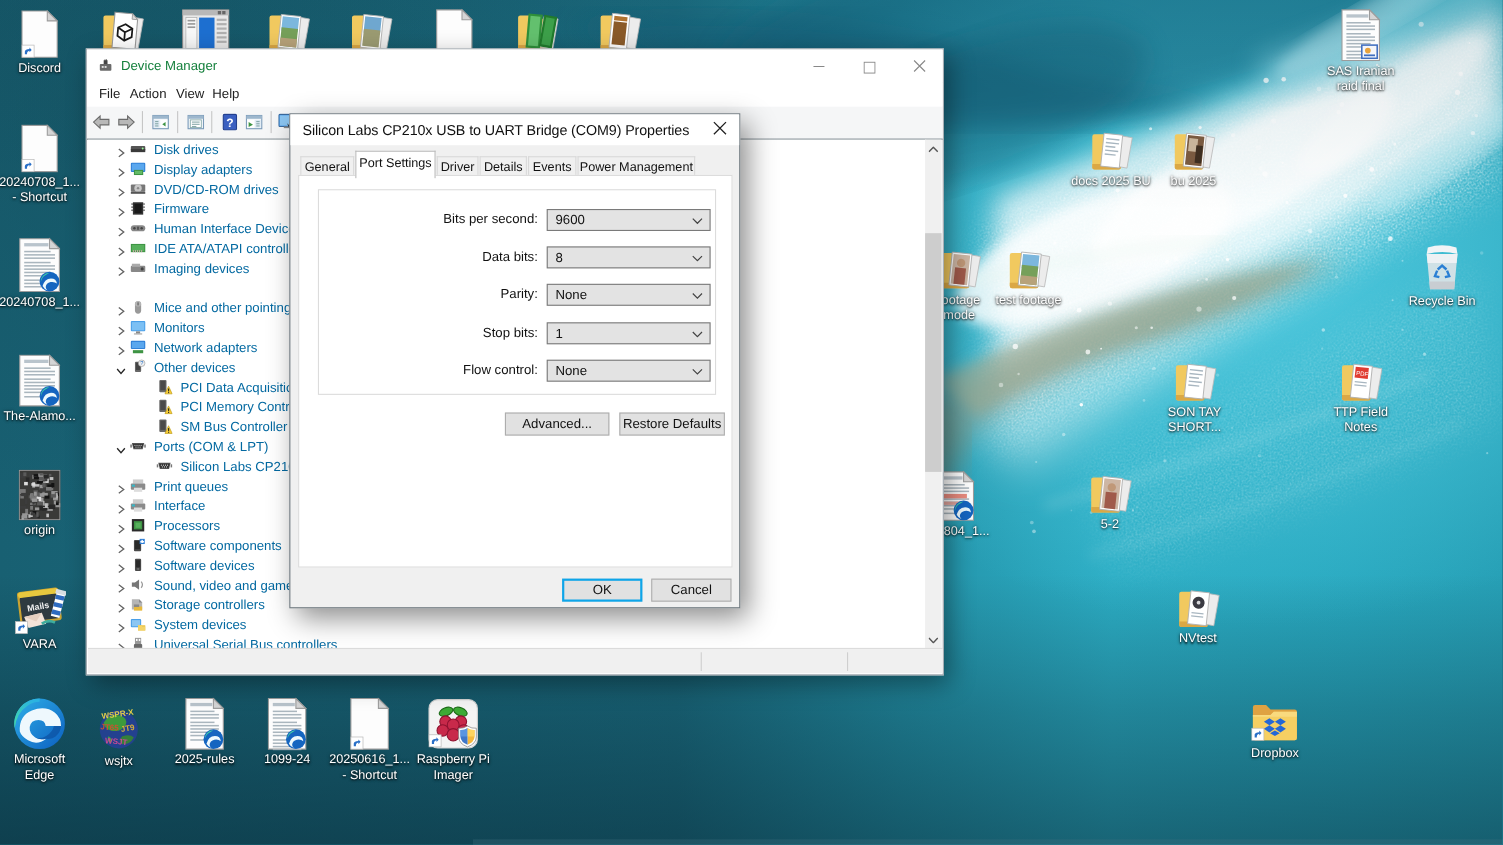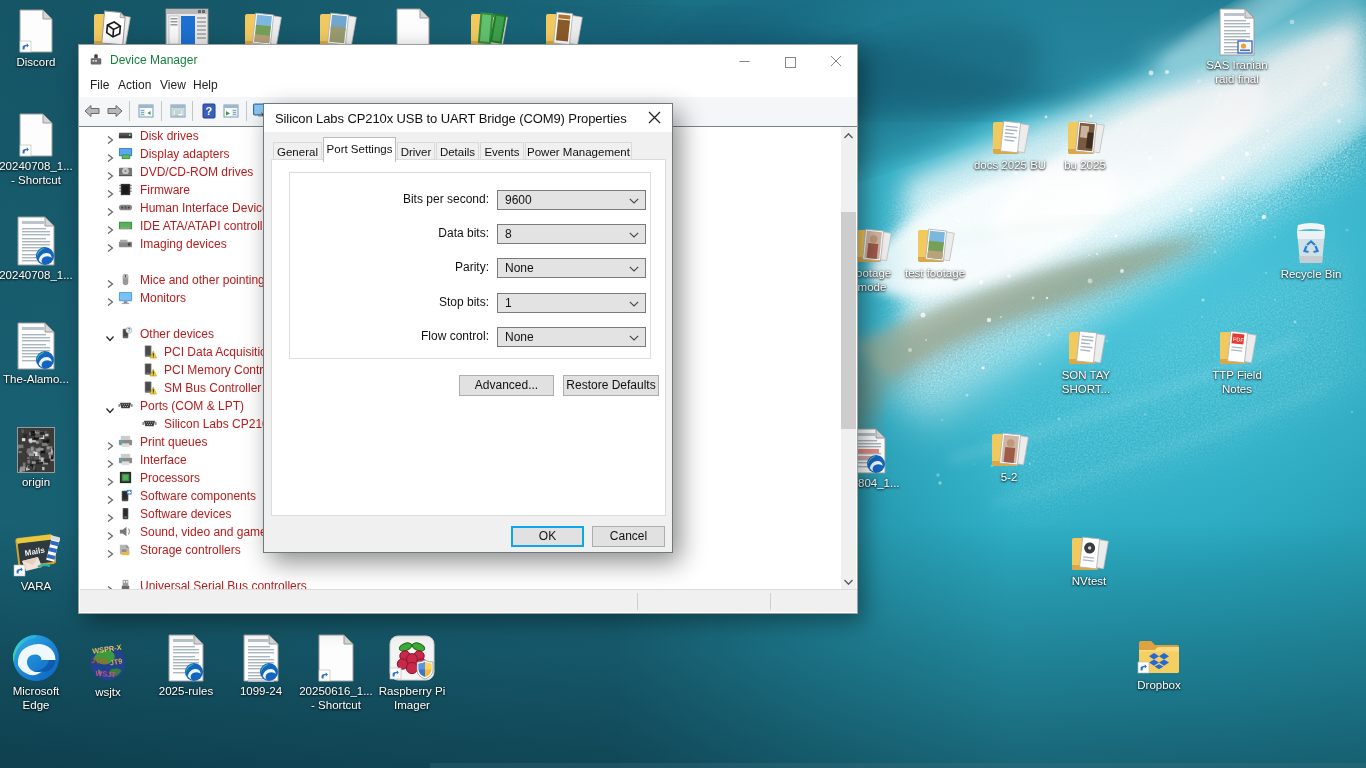--- a/index.html
+++ b/index.html
@@ -16,21 +16,21 @@
 .capbtn { position:absolute; }
 #dmmenu { position:absolute; left:0; top:30px; width:100%; height:22px; background:#fff; }
 .mi { position:absolute; top:3px; font-size:12px; color:#222; }
 #dmtoolbar { position:absolute; left:0; top:52px; width:100%; height:30px; background:#f5f6f7; border-bottom:1px solid #77838b; }
 .tbi { position:absolute; top:6px; }
 .tsep { position:absolute; top:4px; width:1px; height:20px; background:#c6c6c6; }
 #dmtree { position:absolute; left:1px; top:82px; width:762px; height:463px; background:#fff; overflow:hidden; }
 .trow { position:absolute; left:0; height:18px; width:100%; white-space:nowrap; }
 .tchev { position:absolute; top:4px; }
 .tico { position:absolute; top:1px; }
-.ttxt { position:absolute; top:0; font-size:12px; color:#b91c1c; }
+.ttxt { position:absolute; top:0; font-size:12px; color:#0369a1; }
 .trow { line-height:18px; }
 #dmscroll { position:absolute; right:1px; top:82px; width:15px; height:463px; background:#f0f0f0; }
 .sbtn { position:absolute; left:0; width:15px; height:17px; display:flex; align-items:center; justify-content:center; background:#f0f0f0; }
 #sthumb { position:absolute; left:0; top:85px; width:15px; height:217px; background:#cdcdcd; }
 #dmstatus { position:absolute; left:1px; bottom:1px; width:777px; height:23px; background:#f0f0f0; border-top:1px solid #dcdcdc; }
 .ssep { position:absolute; top:3px; width:1px; height:17px; background:#cfcfcf; }
 #dlg { position:absolute; left:263px; top:103px; width:410px; height:450px; z-index:3; background:#f0f0f0; border:1px solid #6e787f; box-shadow:7px 9px 24px rgba(0,0,0,.45); }
 #dlgtitle { position:absolute; left:0; top:0; width:100%; height:28px; background:#fff; }
 #tabstrip { position:absolute; left:0; top:33px; width:100%; height:22px; }
 .tab { position:absolute; top:5px; height:20px; background:#f0f0f0; border:1px solid #d9d9d9; border-bottom:none; font-size:11.5px; text-align:center; line-height:19px; color:#111; }
@@ -1144,20 +1144,31 @@
             <path d="M3 1.5 L7.5 5 L3 8.5" stroke="#636363" stroke-width="1.2" fill="none"></path>
           </svg></span>
         <span class="tico" style="left:38px"><svg width="15" height="15" viewBox="0 0 16 16">
             <rect x="1" y="2" width="14" height="10" rx="1" fill="#4a9fe8"></rect>
             <rect x="2" y="3" width="12" height="8" fill="#7cc0f4"></rect>
             <rect x="6" y="12" width="4" height="2" fill="#888"></rect>
             <rect x="4" y="14" width="8" height="1" fill="#999"></rect>
           </svg></span>
         <span class="ttxt" style="left:60px">Monitors</span>
       </div>
+<div class="trow" style="top:180px">
+        <span class="tchev" style="left:25px"><svg width="10" height="10" viewBox="0 0 10 10">
+            <path d="M3 1.5 L7.5 5 L3 8.5" stroke="#636363" stroke-width="1.2" fill="none"></path>
+          </svg></span>
+        <span class="tico" style="left:38px"><svg width="15" height="15" viewBox="0 0 16 16">
+            <rect x="1" y="2" width="14" height="8" rx="1" fill="#2f7fd6"></rect>
+            <rect x="2" y="3" width="12" height="6" fill="#5aa7ee"></rect>
+            <rect x="3" y="11" width="10" height="3" fill="#3e9444"></rect>
+          </svg></span>
+        <span class="ttxt" style="left:60px">Network adapters</span>
+      </div>
 <div class="trow" style="top:198px">
         <span class="tchev" style="left:25px"><svg width="10" height="10" viewBox="0 0 10 10">
             <path d="M1.5 3.5 L5 7.5 L8.5 3.5" stroke="#262626" stroke-width="1.2" fill="none"></path>
           </svg></span>
         <span class="tico" style="left:38px"><svg width="15" height="15" viewBox="0 0 16 16">
             <rect x="5" y="3" width="6" height="10" rx="1" fill="#666"></rect>
             <rect x="6" y="4" width="4" height="7" fill="#444"></rect>
             <circle cx="11.5" cy="4.5" r="3.2" fill="#eee" stroke="#888" stroke-width="0.5"></circle>
             <text x="10.2" y="6.6" font-size="5.5" fill="#1767c0" font-family="Liberation Sans">?</text>
           </svg></span>
@@ -1305,20 +1316,32 @@
         <span class="tchev" style="left:25px"><svg width="10" height="10" viewBox="0 0 10 10">
             <path d="M3 1.5 L7.5 5 L3 8.5" stroke="#636363" stroke-width="1.2" fill="none"></path>
           </svg></span>
         <span class="tico" style="left:38px"><svg width="15" height="15" viewBox="0 0 16 16">
             <path d="M2 3 L9 3 L12 6 L12 13 L2 13 Z" fill="#b5b5b5"></path>
             <path d="M9 3 L9 6 L12 6 Z" fill="#888"></path>
             <rect x="4" y="10" width="8" height="4" fill="#e8b93c"></rect>
             <rect x="4" y="8" width="5" height="2.5" fill="#888"></rect>
           </svg></span>
         <span class="ttxt" style="left:60px">Storage controllers</span>
+      </div>
+<div class="trow" style="top:432px">
+        <span class="tchev" style="left:25px"><svg width="10" height="10" viewBox="0 0 10 10">
+            <path d="M3 1.5 L7.5 5 L3 8.5" stroke="#636363" stroke-width="1.2" fill="none"></path>
+          </svg></span>
+        <span class="tico" style="left:38px"><svg width="15" height="15" viewBox="0 0 16 16">
+            <rect x="1" y="3" width="10" height="8" rx="1" fill="#4a9fe8"></rect>
+            <rect x="2" y="4" width="8" height="6" fill="#8cc6f2"></rect>
+            <path d="M8 9 L15 9 L15 14 L8 14 Z" fill="#e8c040"></path>
+            <path d="M8 9 L11 9 L12 10.2 L15 10.2 L15 14 L8 14 Z" fill="#f4d468"></path>
+          </svg></span>
+        <span class="ttxt" style="left:60px">System devices</span>
       </div>
 <div class="trow" style="top:450px">
         <span class="tchev" style="left:25px"><svg width="10" height="10" viewBox="0 0 10 10">
             <path d="M3 1.5 L7.5 5 L3 8.5" stroke="#636363" stroke-width="1.2" fill="none"></path>
           </svg></span>
         <span class="tico" style="left:38px"><svg width="15" height="15" viewBox="0 0 16 16">
             <rect x="5" y="2" width="6" height="6" fill="#999"></rect>
             <rect x="6" y="3" width="1.5" height="2" fill="#fff"></rect>
             <rect x="8.7" y="3" width="1.5" height="2" fill="#fff"></rect>
             <rect x="4" y="8" width="8" height="6" rx="1" fill="#6a6a6a"></rect>

